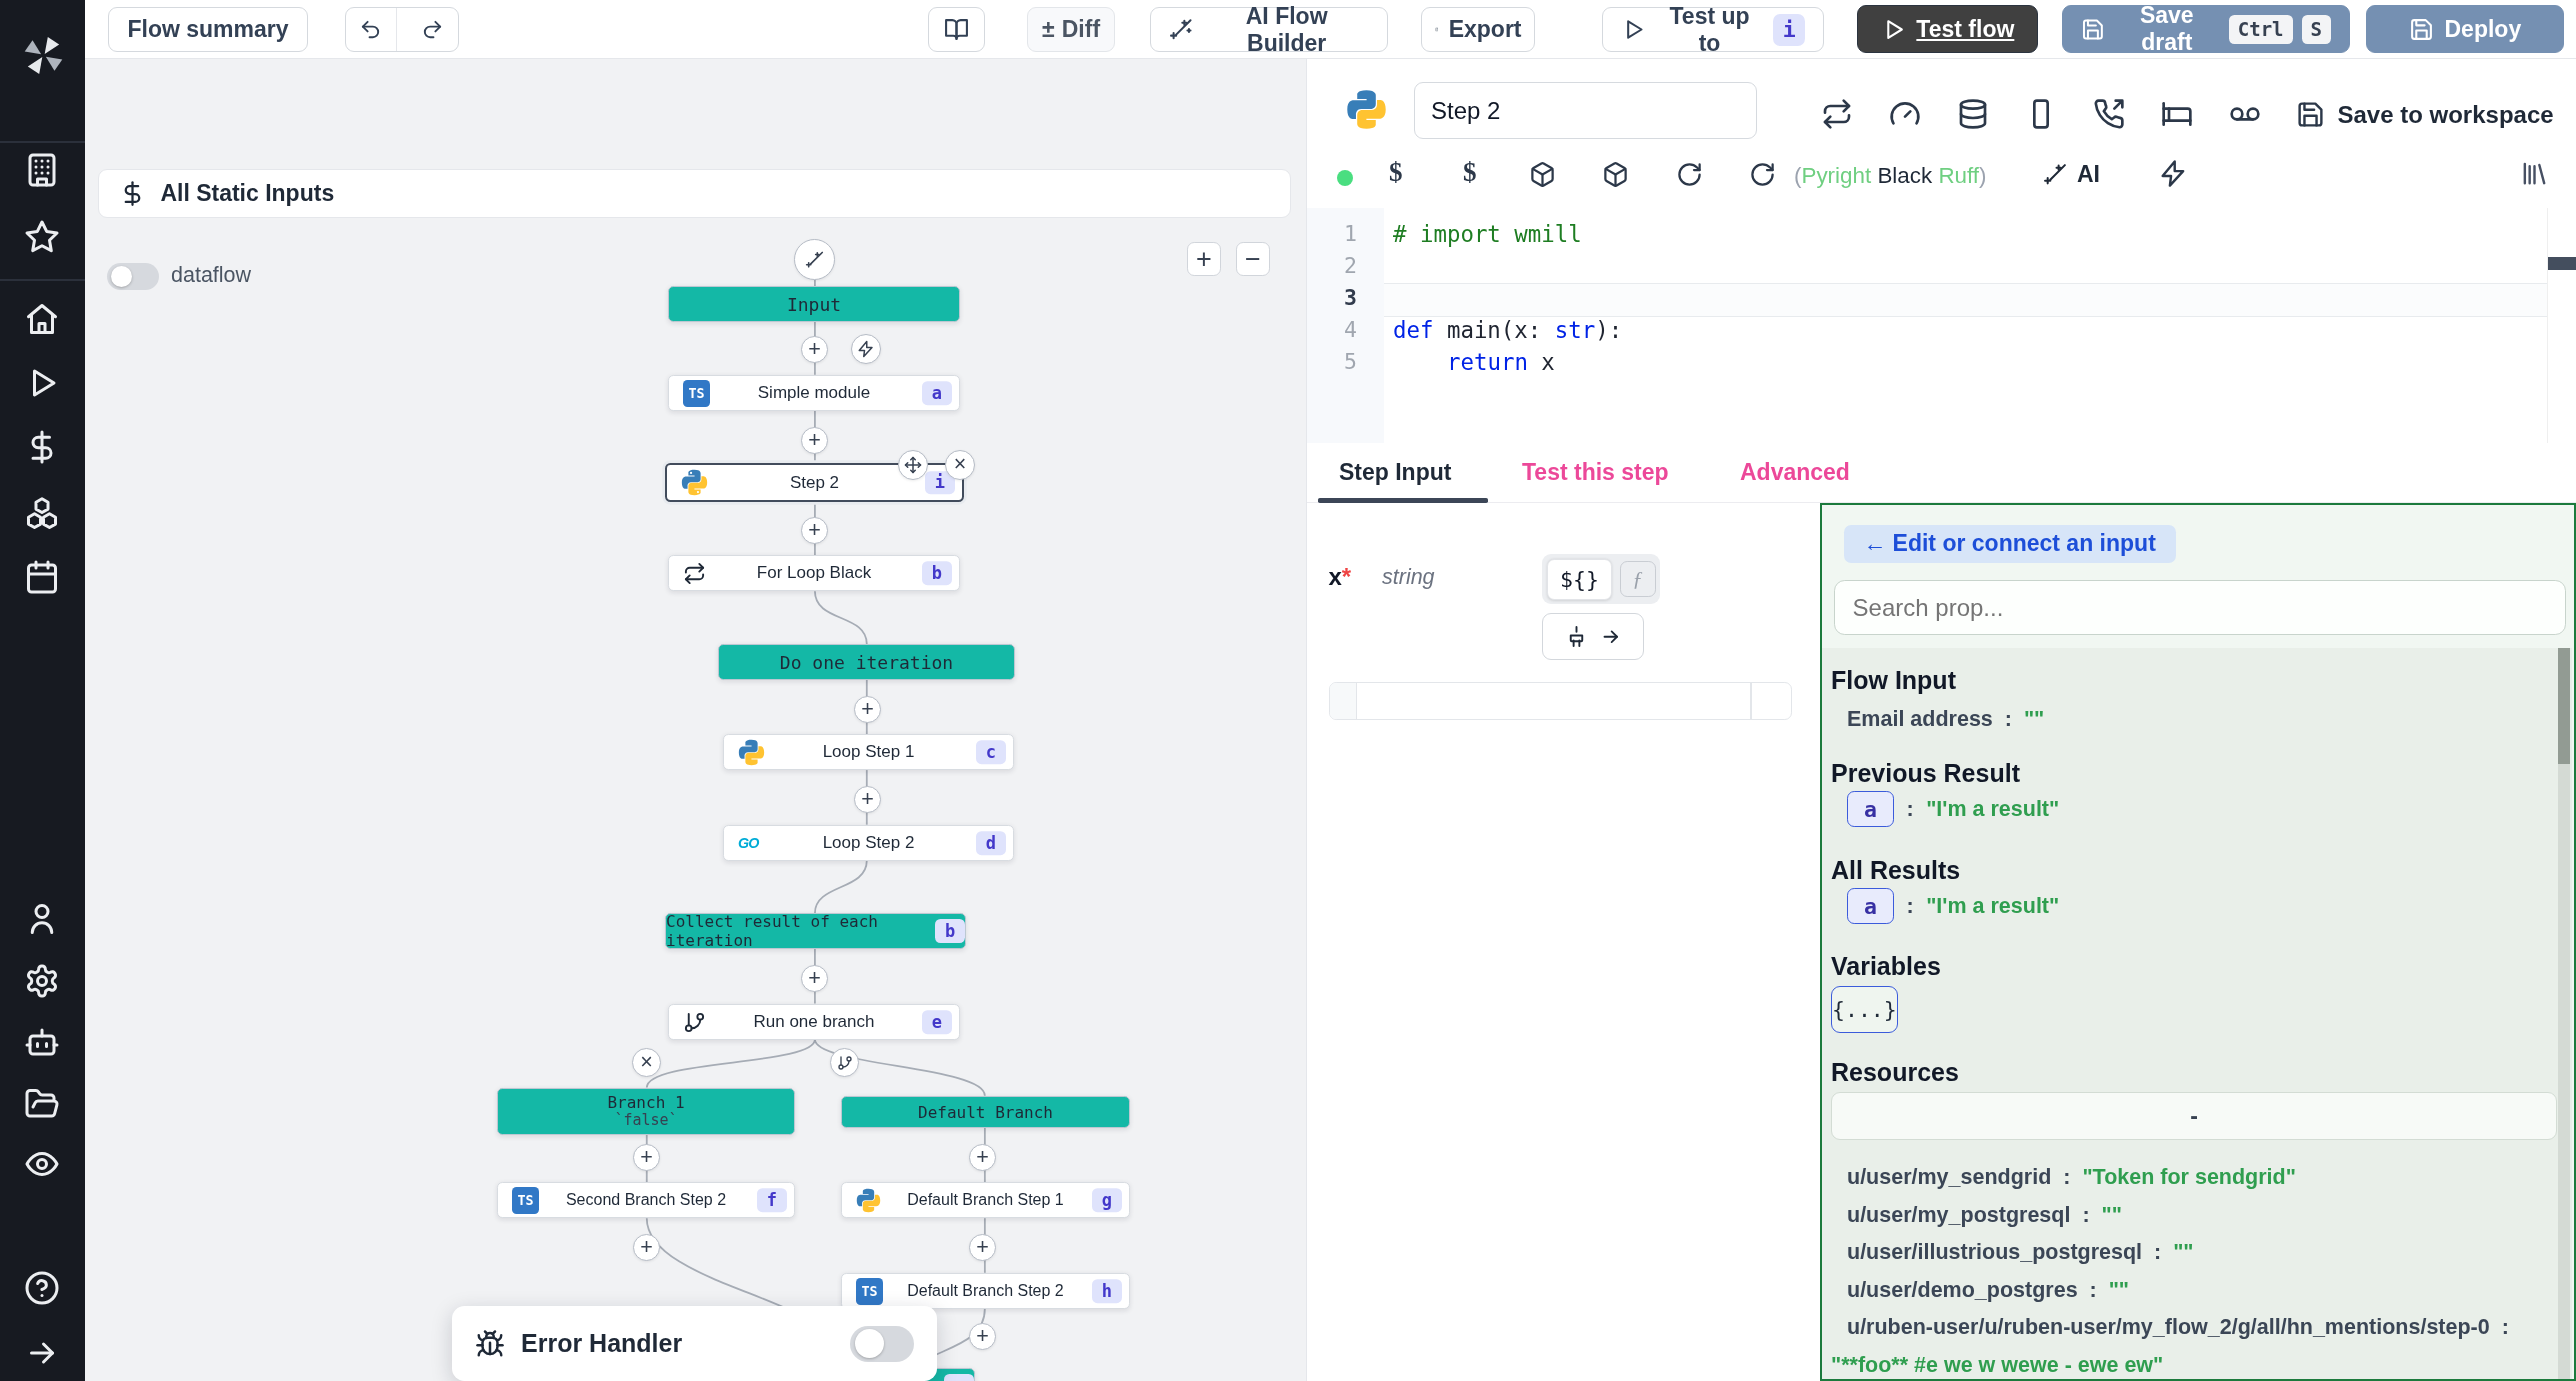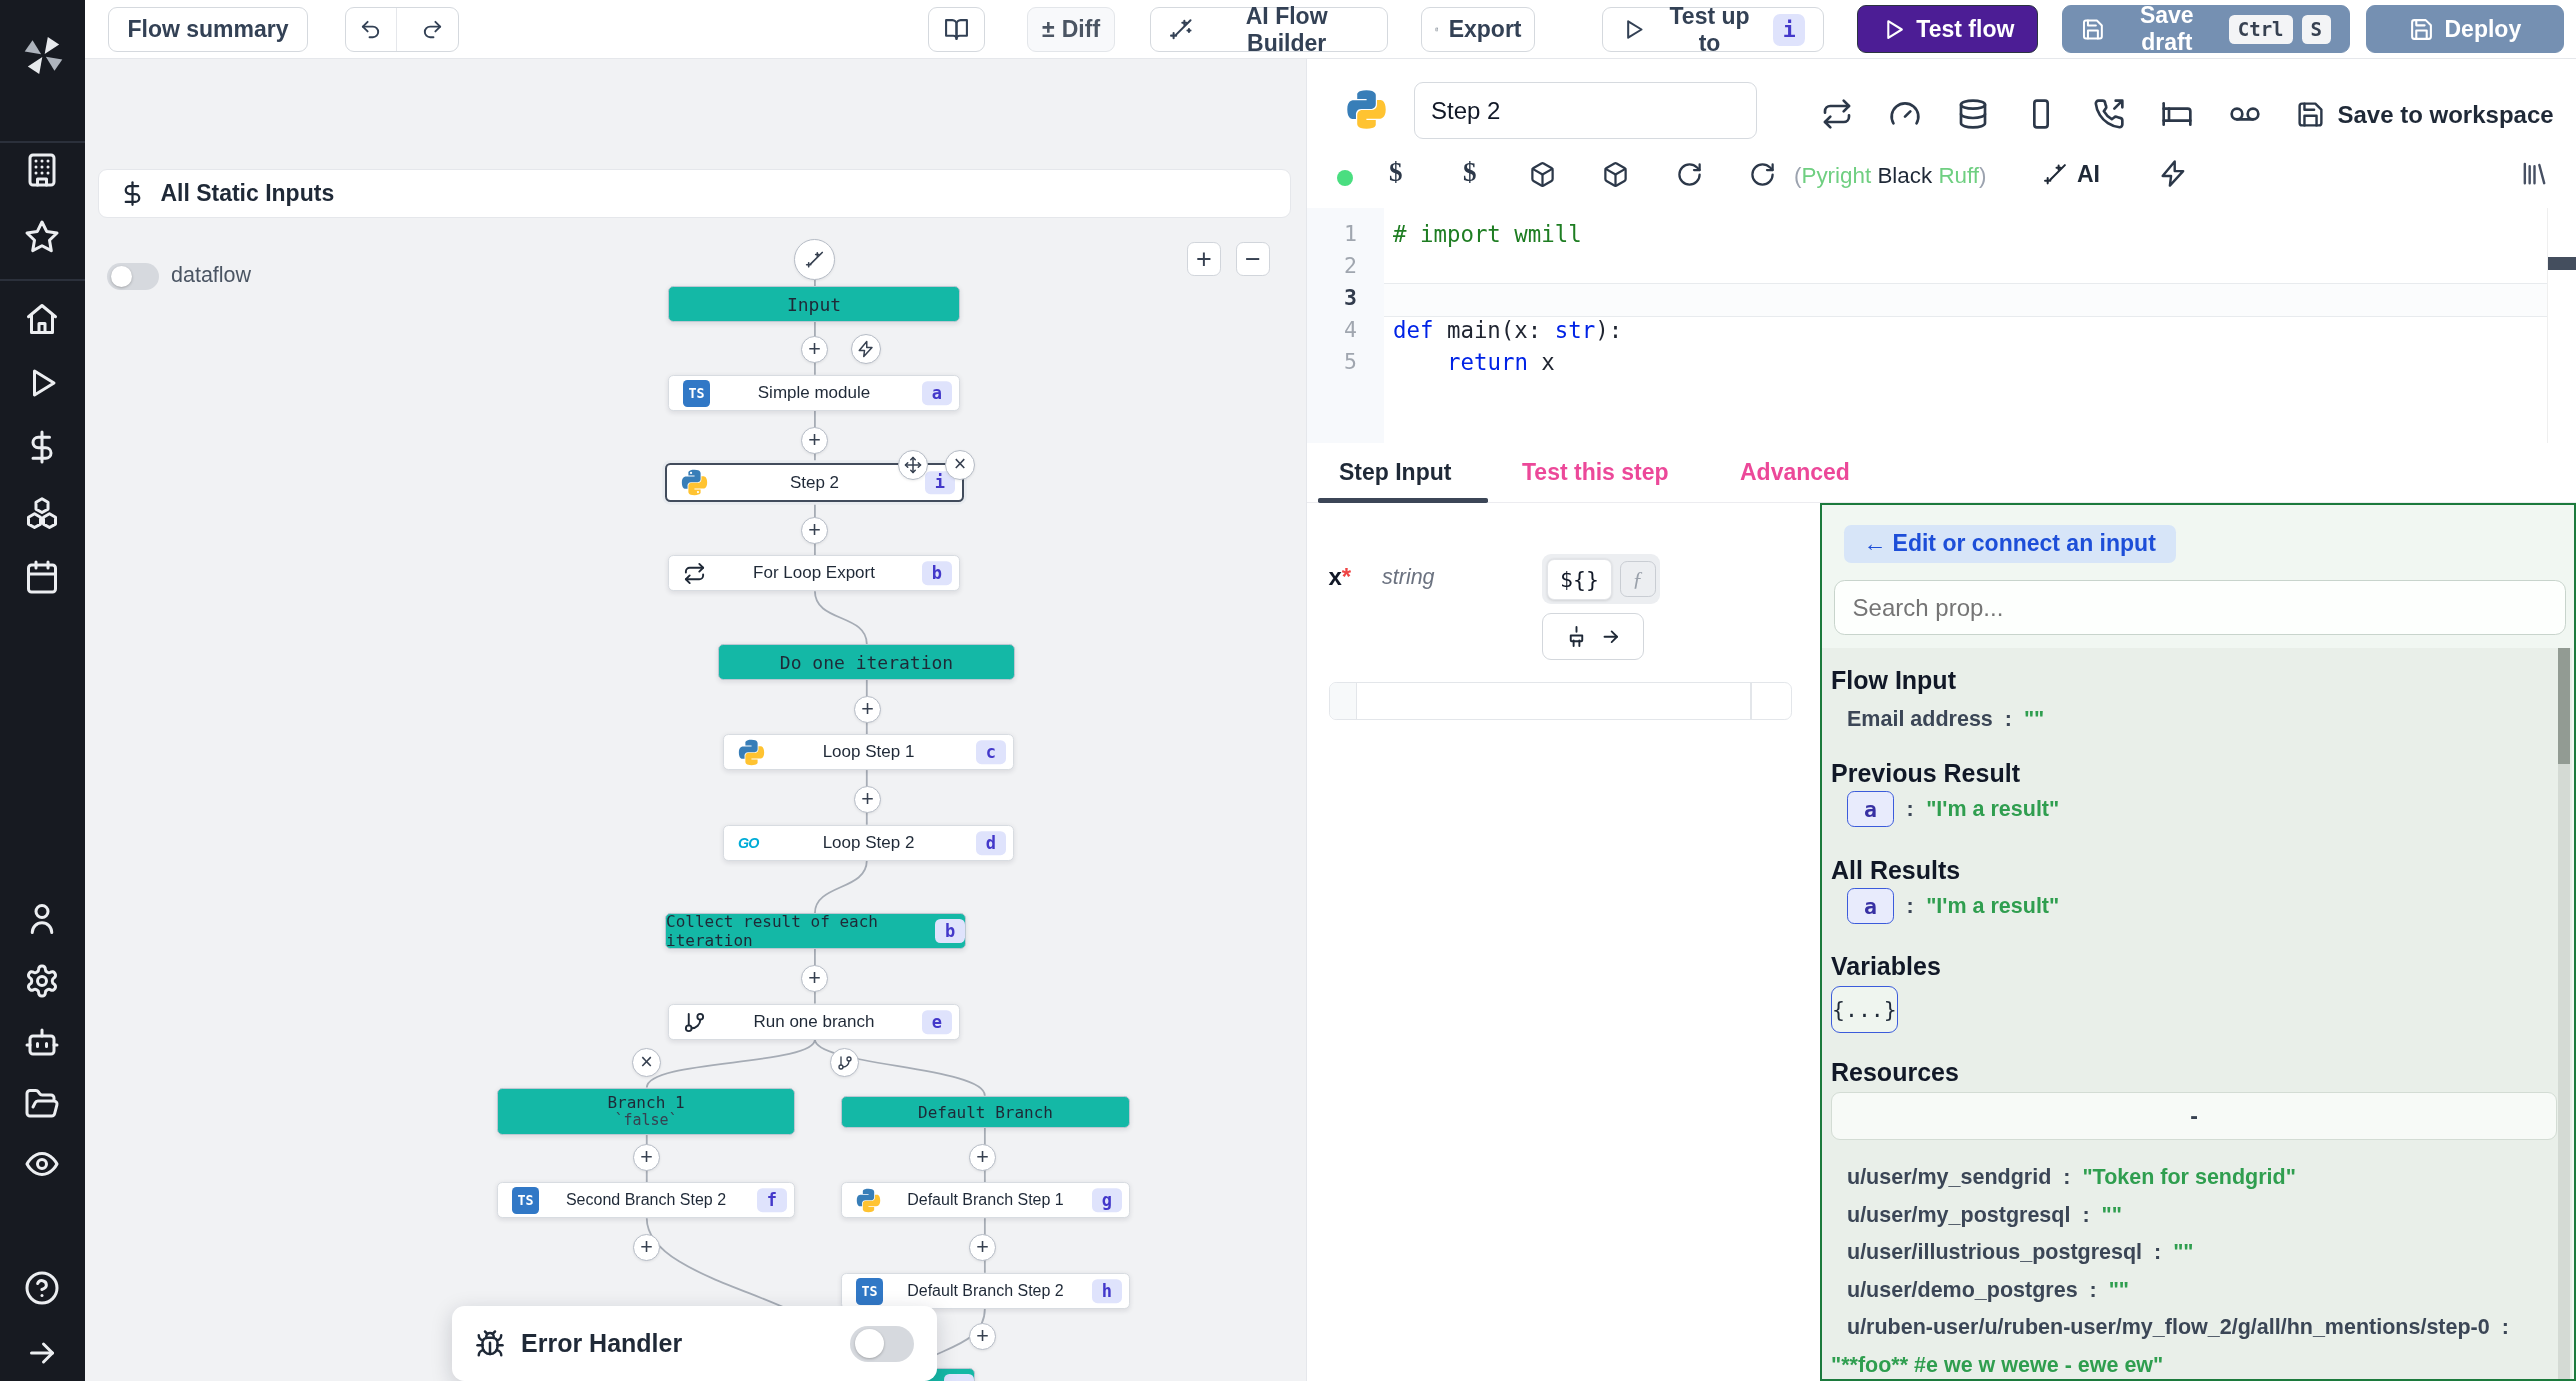--- a/index.html
+++ b/index.html
@@ -13,21 +13,21 @@
   .sidebar { left:0; top:0; width:85px; height:1381px; background:#171a21; z-index:50; }
   .side-ic { position:absolute; left:24px; width:36px; height:36px; }
   .side-ic svg { width:36px; height:36px; stroke:#eceef1; fill:none; stroke-width:2; stroke-linecap:round; stroke-linejoin:round; }
   .side-div { position:absolute; left:0; width:85px; height:1.8px; background:#2b303b; }
 
   
   .topbar { left:85px; top:0; width:2491px; height:59px; background:#fff; border-bottom:1.8px solid #e5e7eb; z-index:40; }
   .tbtn { position:absolute; top:7.2px; height:45px; border:1.8px solid #d5d9de; border-radius:9px; background:#fff;
     display:flex; align-items:center; justify-content:center; gap:10.7px; font-size:23px; font-weight:700; color:#334155; padding:0 18px; }
   .tbtn svg { width:25px; height:25px; stroke:#334155; fill:none; stroke-width:2; stroke-linecap:round; stroke-linejoin:round; }
-  .tbtn-dark { background:#4c1d95; border-color:#2b3440; color:#fff; }
+  .tbtn-dark { background:#404040; border-color:#2b3440; color:#fff;text-decoration:underline; }
   .tbtn-dark svg { stroke:#fff; }
   .tbtn-slate { background:#7590b2; border-color:#7590b2; color:#fff; }
   .tbtn-slate svg { stroke:#fff; }
   .kbd { background:#f3f4f6; color:#374151; border-radius:5.4px; font-family:"DejaVu Sans Mono", monospace;
     font-size:19px; font-weight:700; padding:3.6px 9px; }
   .badge-i { background:#dfe3fc; color:#4338ca; border-radius:7.2px; width:32px; height:32px; display:flex;
     align-items:center; justify-content:center; font-weight:700; font-size:21.5px; font-family:"DejaVu Sans Mono", monospace; }
 
   
   .canvas { left:85px; top:59px; width:1221px; height:1322px; background:#f1f2f4; overflow:hidden; }
@@ -350,21 +350,21 @@
 
     <div class="node" style="left:583px;top:496px;width:292px" data-interactable="true">
       <span class="nicon" data-interactable="false">
         <svg viewBox="0 0 24 24" style="width:23px;height:23px;stroke:#1f2937;fill:none;stroke-width:2;stroke-linecap:round;stroke-linejoin:round">
             <path d="m17 2 4 4-4 4"></path>
             <path d="M3 11v-1a4 4 0 0 1 4-4h14"></path>
             <path d="m7 22-4-4 4-4"></path>
             <path d="M21 13v1a4 4 0 0 1-4 4H3"></path>
           </svg>
       </span>
-      <span data-interactable="false">For Loop Export</span>
+      <span data-interactable="false">For Loop Black</span>
       <span class="nbadge" data-interactable="false">b</span>
     </div>
 
     <div class="node node--ghost" style="left:633px;top:585px;width:297px" data-interactable="true">
       <span data-interactable="false">Do one iteration</span>
     </div>
 
     <span class="pin pin-plus" style="left:769px;top:637px;width:27px;height:27px" data-interactable="true"></span>
 
     <div class="node" style="left:638px;top:675px;width:291px" data-interactable="true">

